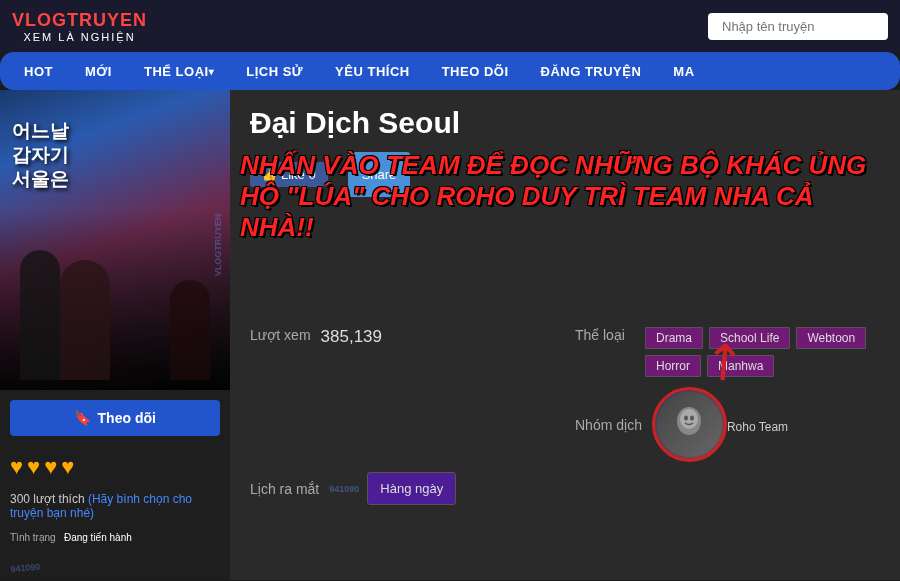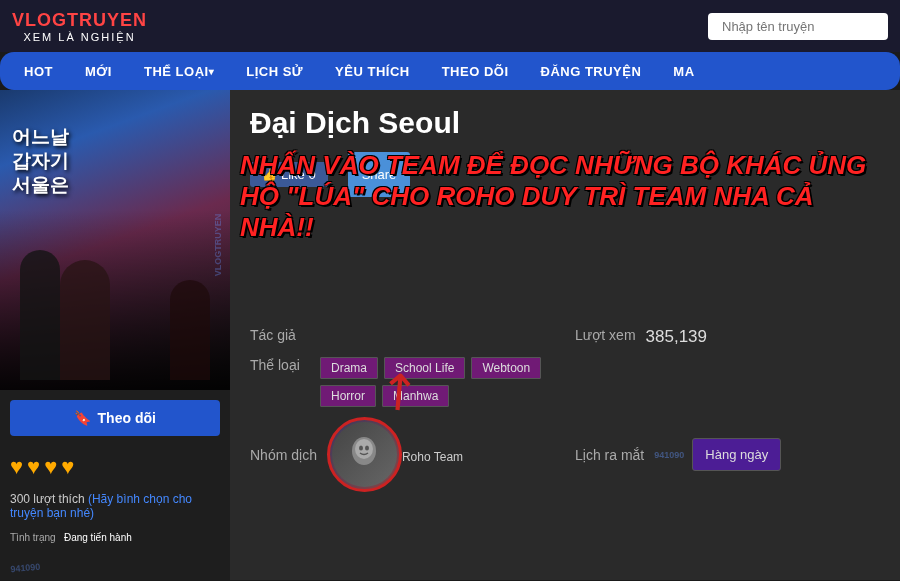--- a/index.html
+++ b/index.html
@@ -305,21 +305,21 @@
 </div>
 
 <div class="content" style="position:relative;">
 
   <div class="sidebar">
 
     <div class="manga-cover">
       <div class="cover-badge">ROHO<br>TEAM</div>
 
       <div style="position:absolute;top:0;left:0;right:0;bottom:0;background:linear-gradient(160deg,#1a3a6e 0%,#2a5aae 20%,#6a2a4e 50%,#1a1a1a 100%);">
-        <div style="position:absolute;top:35px;left:12px;color:#fff;font-size:19px;font-weight:900;line-height:1.25;text-shadow:2px 2px 4px #000;font-family:serif;">어느날<br>갑자기<br>서울은</div>
+        <div style="position:absolute;top:29px;left:12px;color:#fff;font-size:19px;font-weight:900;line-height:1.25;text-shadow:2px 2px 4px #000;font-family:serif;">어느날<br>갑자기<br>서울은</div>
 
         <div style="position:absolute;bottom:0;left:0;right:0;height:180px;background:linear-gradient(to top,rgba(0,0,0,0.9),transparent);"></div>
         <div style="position:absolute;bottom:10px;left:20px;width:40px;height:130px;background:rgba(20,20,20,0.8);border-radius:20px 20px 0 0;"></div>
         <div style="position:absolute;bottom:10px;right:20px;width:40px;height:100px;background:rgba(30,10,10,0.7);border-radius:20px 20px 0 0;"></div>
         <div style="position:absolute;bottom:10px;left:60px;width:50px;height:120px;background:rgba(40,20,20,0.75);border-radius:25px 25px 0 0;"></div>
       </div>
       <div style="position:absolute;top:50%;right:-20px;color:rgba(100,150,255,0.35);font-size:9px;font-weight:bold;transform:rotate(-90deg);white-space:nowrap;">VLOGTRUYEN</div>
     </div>
 
     <button class="follow-btn">
@@ -360,24 +360,20 @@
       </button>
     </div>
 
     <div style="position:absolute;top:60px;left:0;right:0;padding:0 10px;z-index:5;pointer-events:none;">
       <div style="color:#ff2222;font-size:26px;font-weight:900;line-height:1.2;text-shadow:2px 2px 0 #000,-1px -1px 0 #000,1px -1px 0 #000,-1px 1px 0 #000;font-style:italic;">NHẤN VÀO TEAM ĐỂ ĐỌC NHỮNG BỘ KHÁC ỦNG</div>
       <div style="color:#ff2222;font-size:26px;font-weight:900;line-height:1.2;text-shadow:2px 2px 0 #000,-1px -1px 0 #000,1px -1px 0 #000,-1px 1px 0 #000;font-style:italic;">HỘ "LÚA" CHO ROHO DUY TRÌ TEAM NHA CẢ NHÀ!!</div>
     </div>
 
     <div class="info-grid" style="margin-top:130px;">
 
-      <div class="info-row">
-        <span class="info-label">Tác giả</span>
-        <span class="info-value"></span>
-      </div>
 
       <div class="info-row">
         <span class="info-label">Lượt xem</span>
         <span class="views-count">385,139</span>
       </div>
 
       <div class="info-row">
         <span class="info-label">Thể loại</span>
         <div class="tags">
           <span class="tag">Drama</span>

